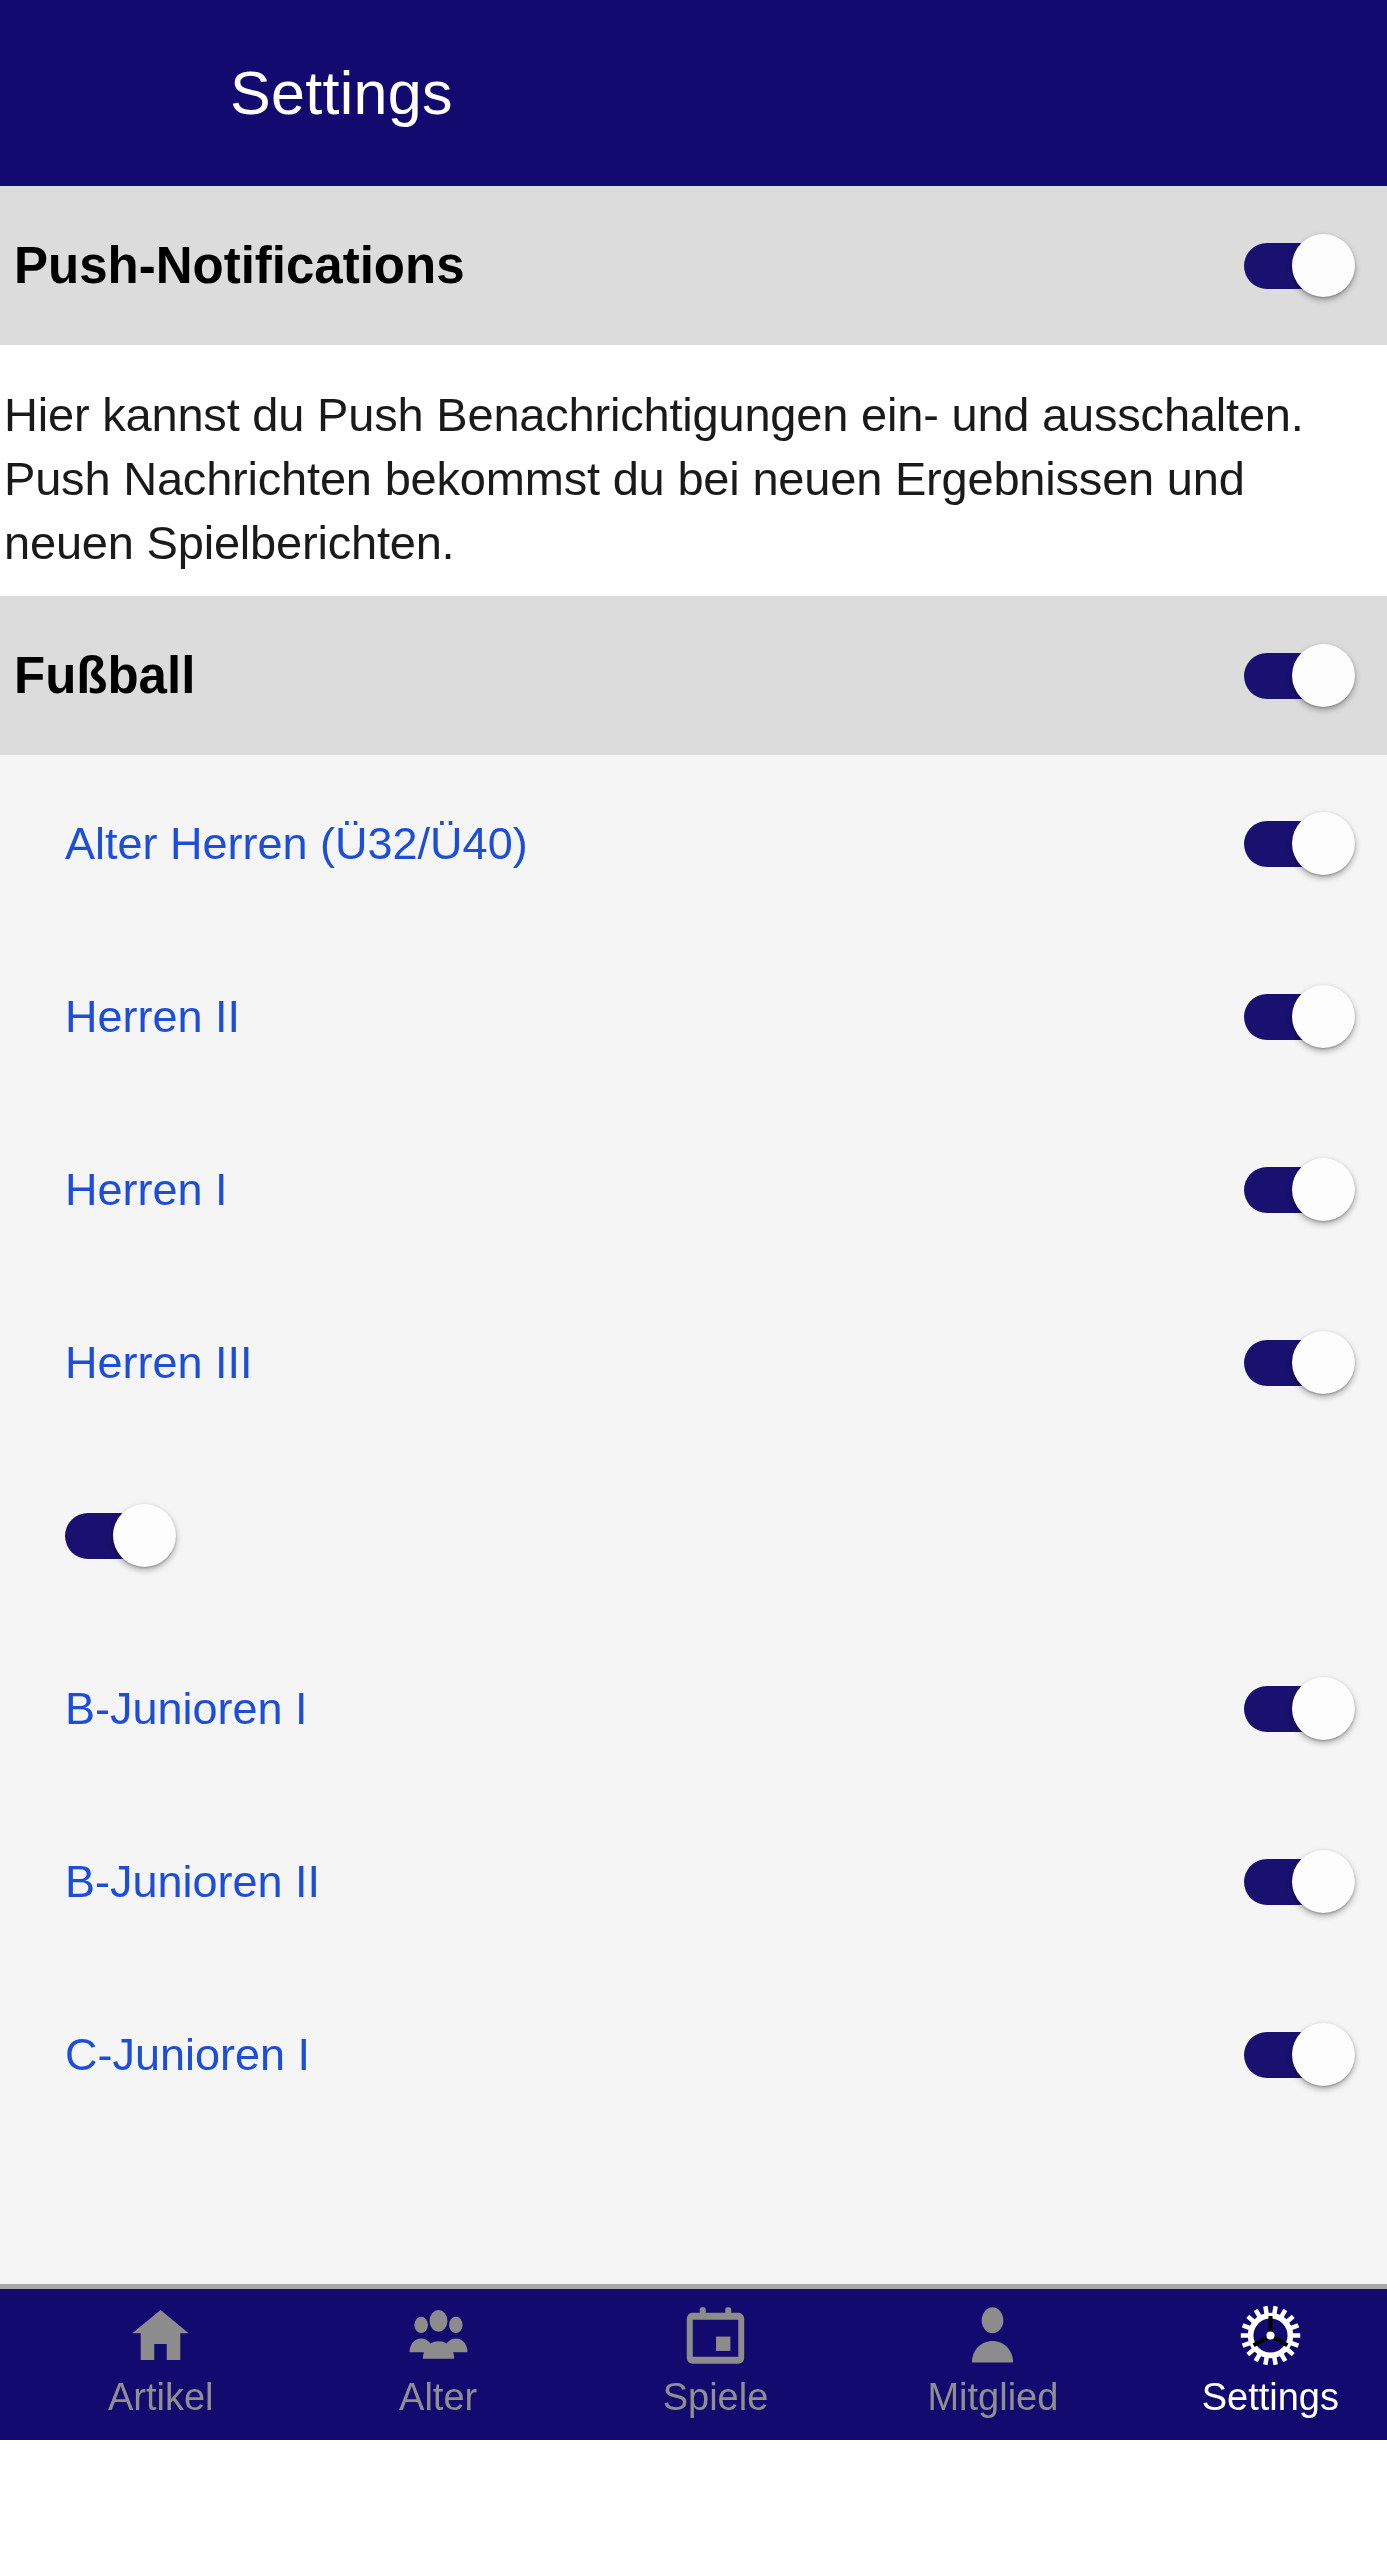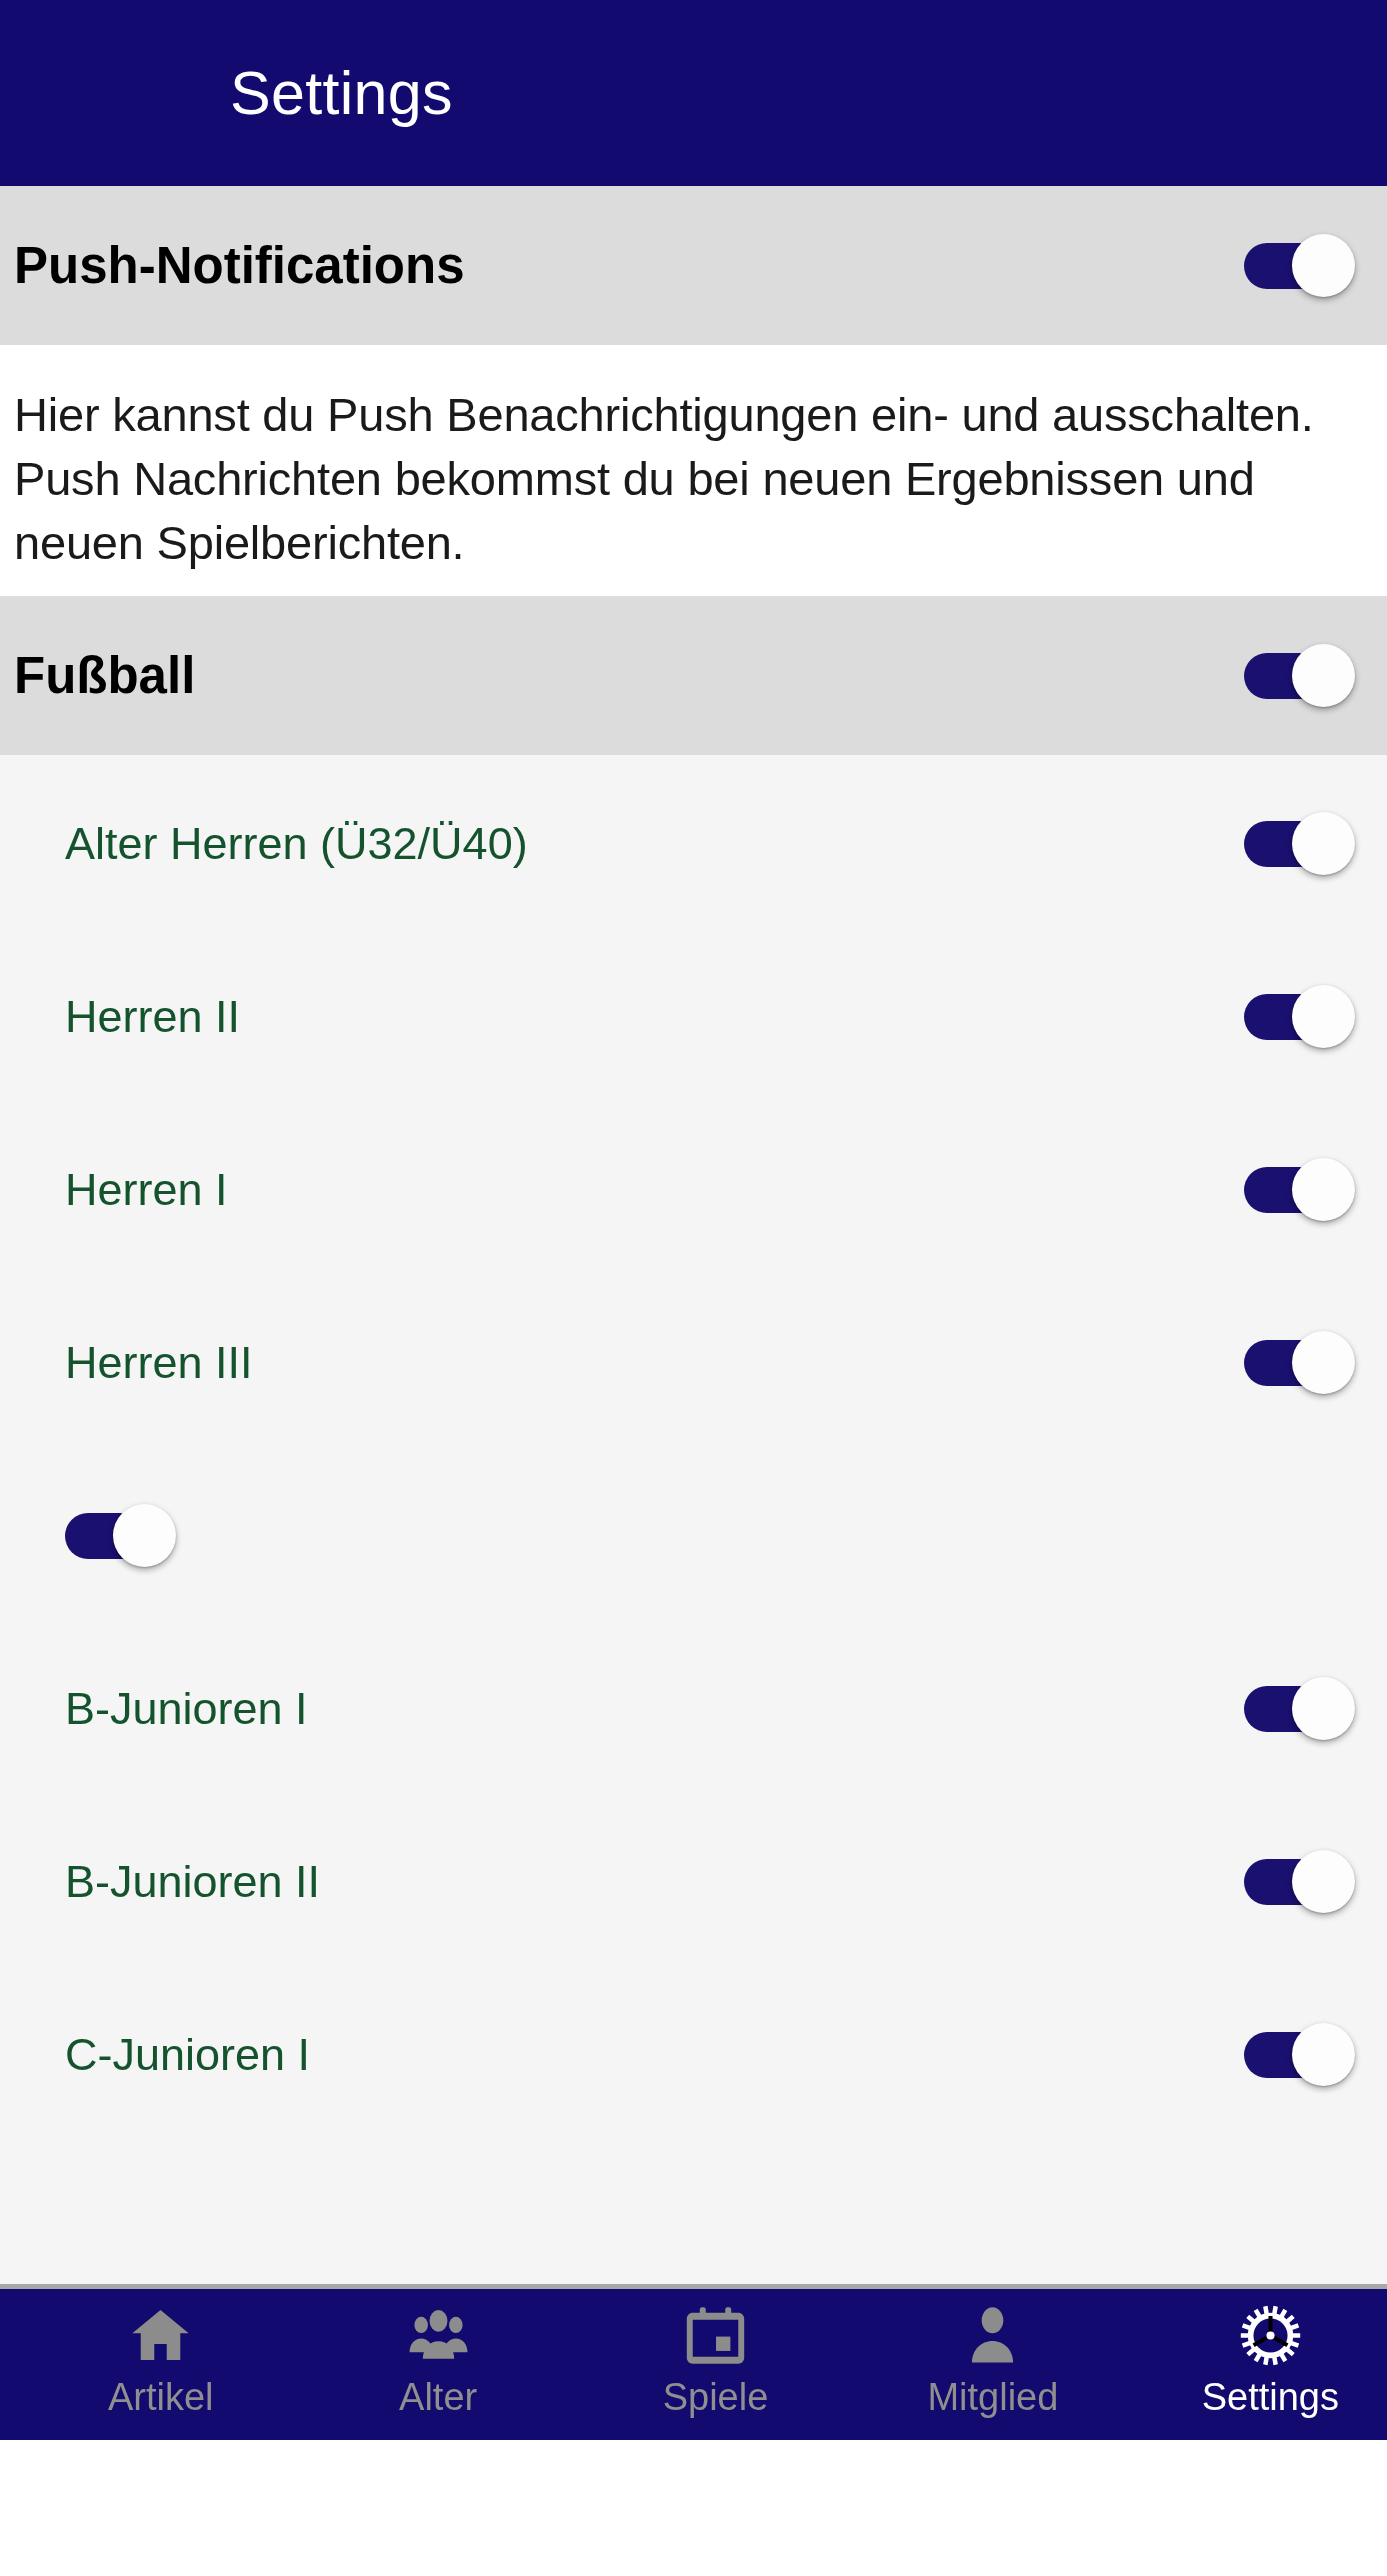--- a/index.html
+++ b/index.html
@@ -38,37 +38,37 @@
   }
   .section-head .label {
     font-size:51px; font-weight:700; color:#000000;
     line-height:1; flex:1 1 auto; white-space:nowrap;
   }
 
   
   .desc {
     background:#ffffff;
     flex:0 0 251px;
-    padding:38px 24px 0 14px;
+    padding:38px 24px 0 4px;
   }
   .desc p {
     font-size:47px; color:#1a1a1a; font-weight:400;
     line-height:64px; letter-spacing:-0.2px;
   }
 
   
   .team-list { background:#f5f5f5; flex:1 1 auto; padding-top:2px; }
   .team-row {
     height:173px;
     display:flex; align-items:center;
     padding:0 36px 0 65px;
     background:#f5f5f5;
   }
   .team-row .label {
-    font-size:45px; color:#14532d; font-weight:400;
+    font-size:45px; color:#1d4ed8; font-weight:400;
     line-height:1; flex:1 1 auto; white-space:nowrap;
   }
 
   
   .switch {
     position:relative;
     width:107px; height:63px;
     flex:0 0 107px;
   }
   .switch .track {

